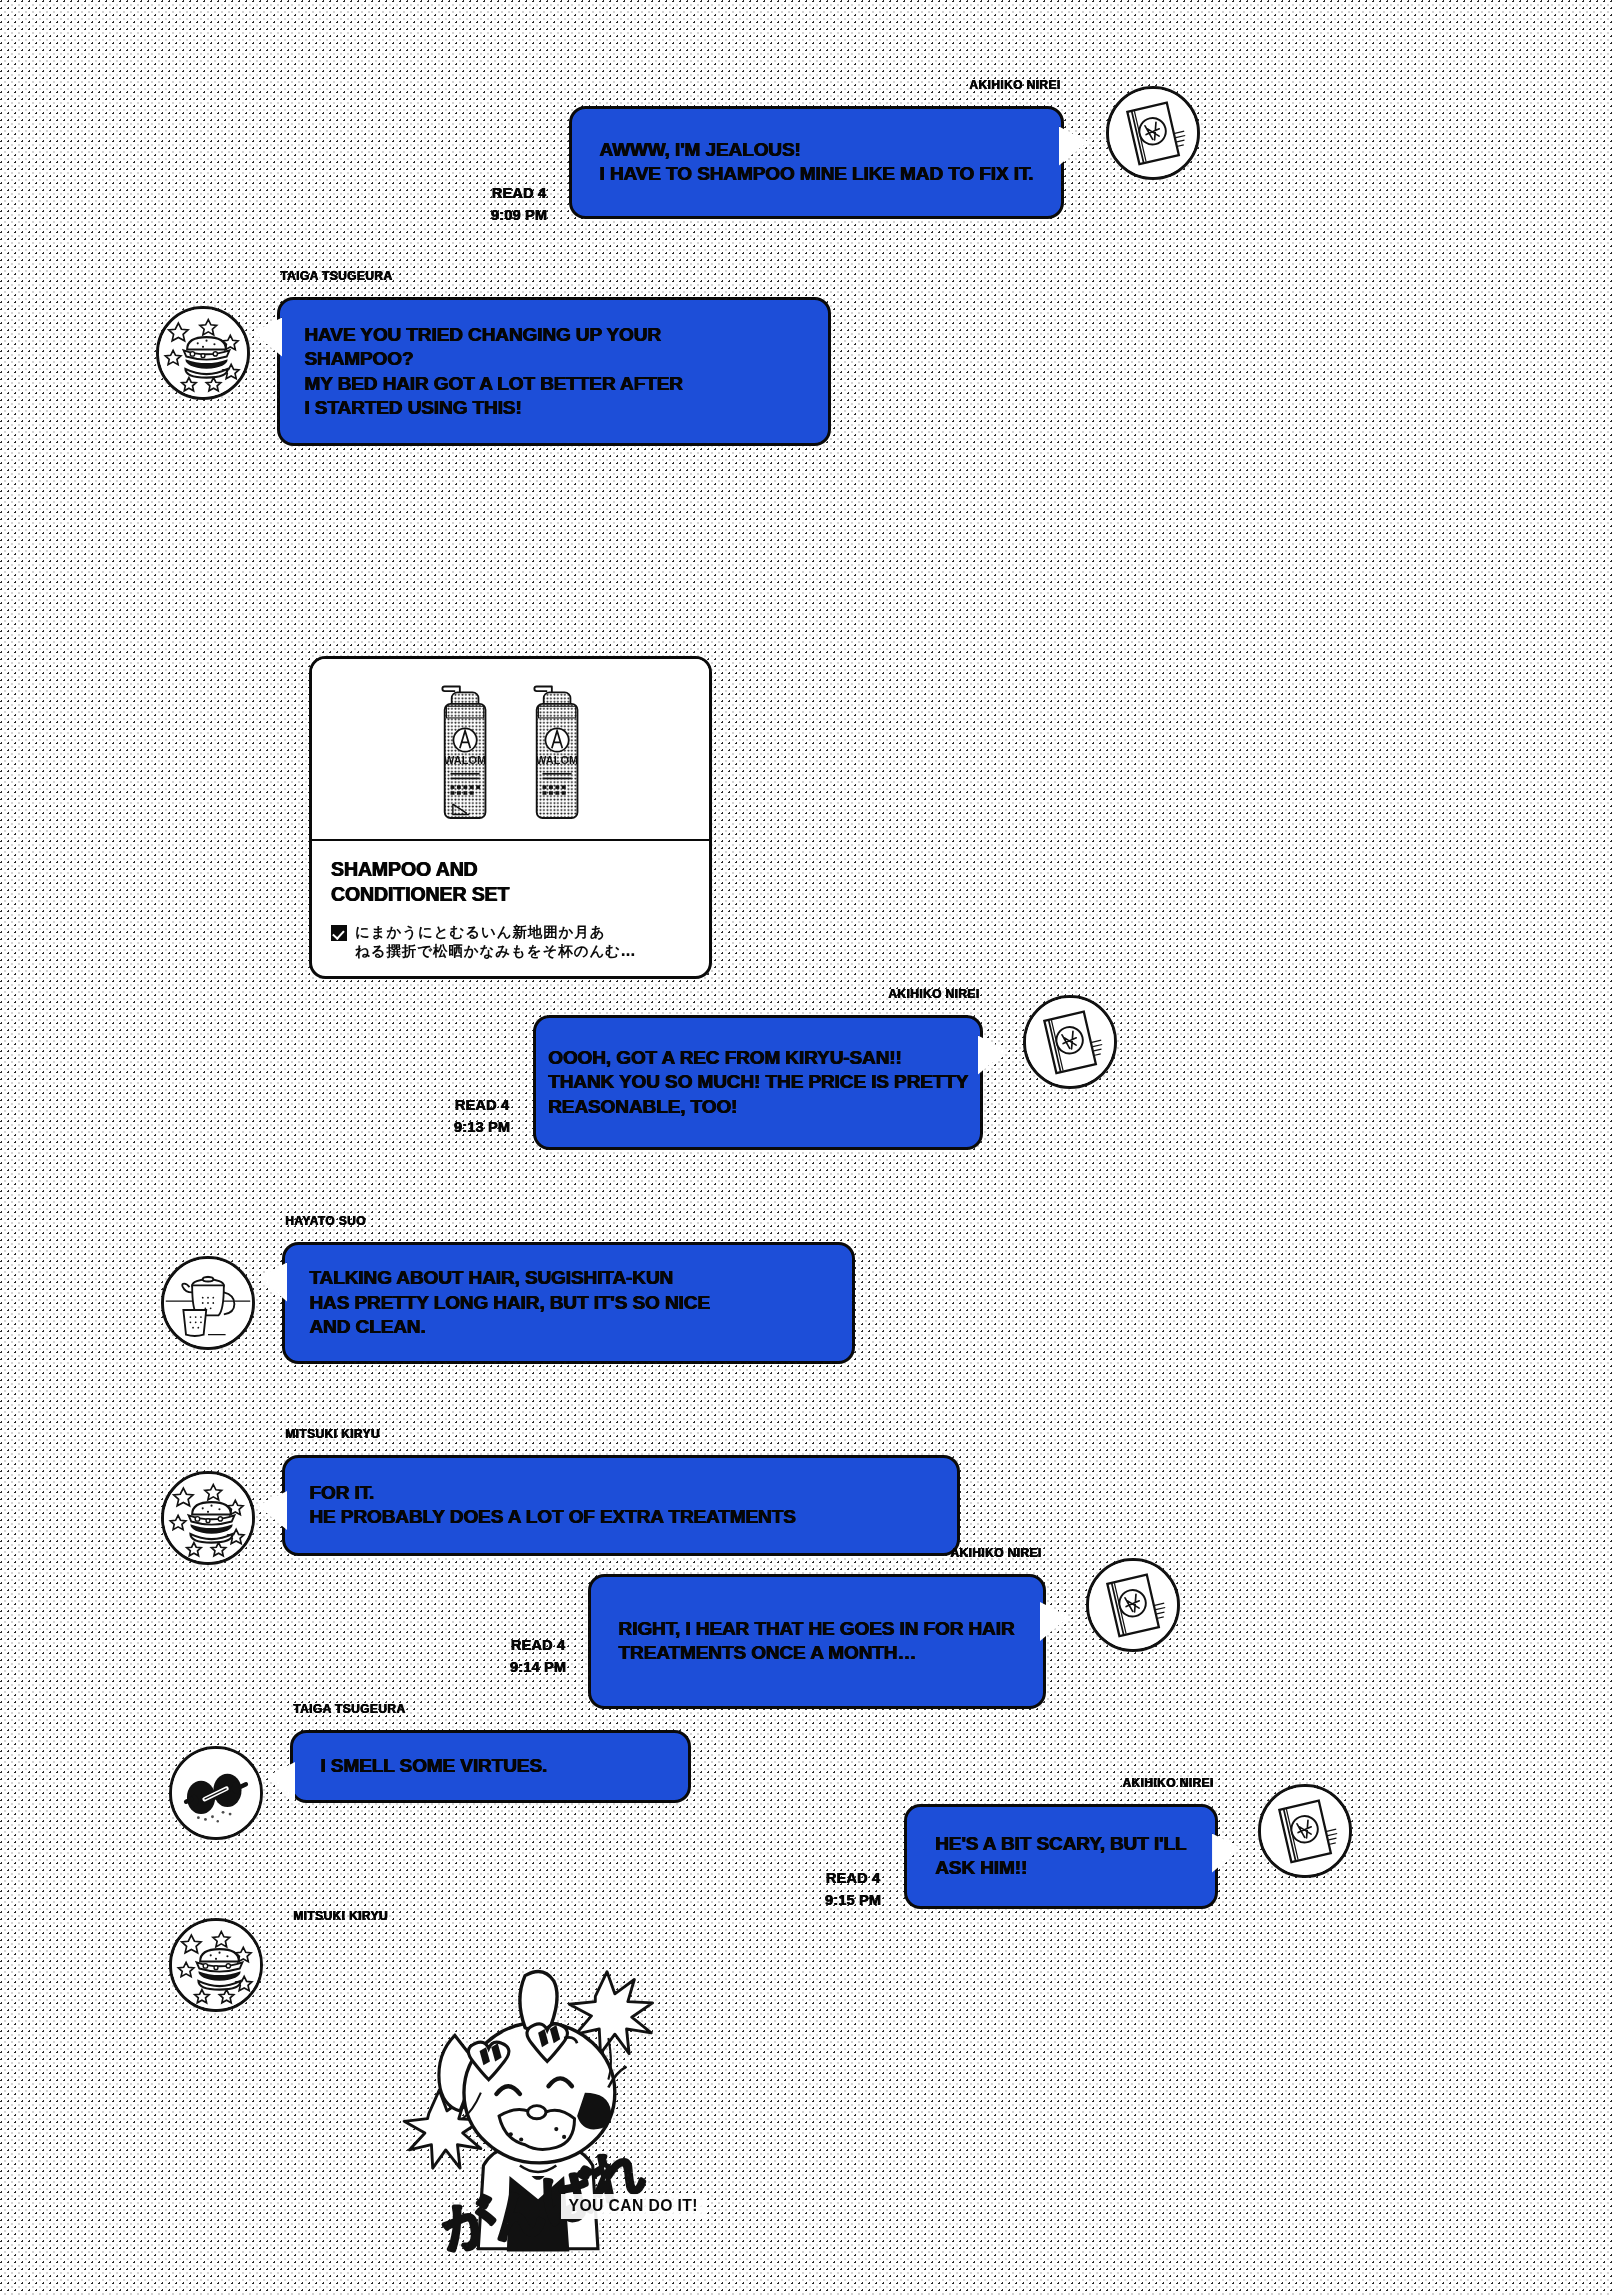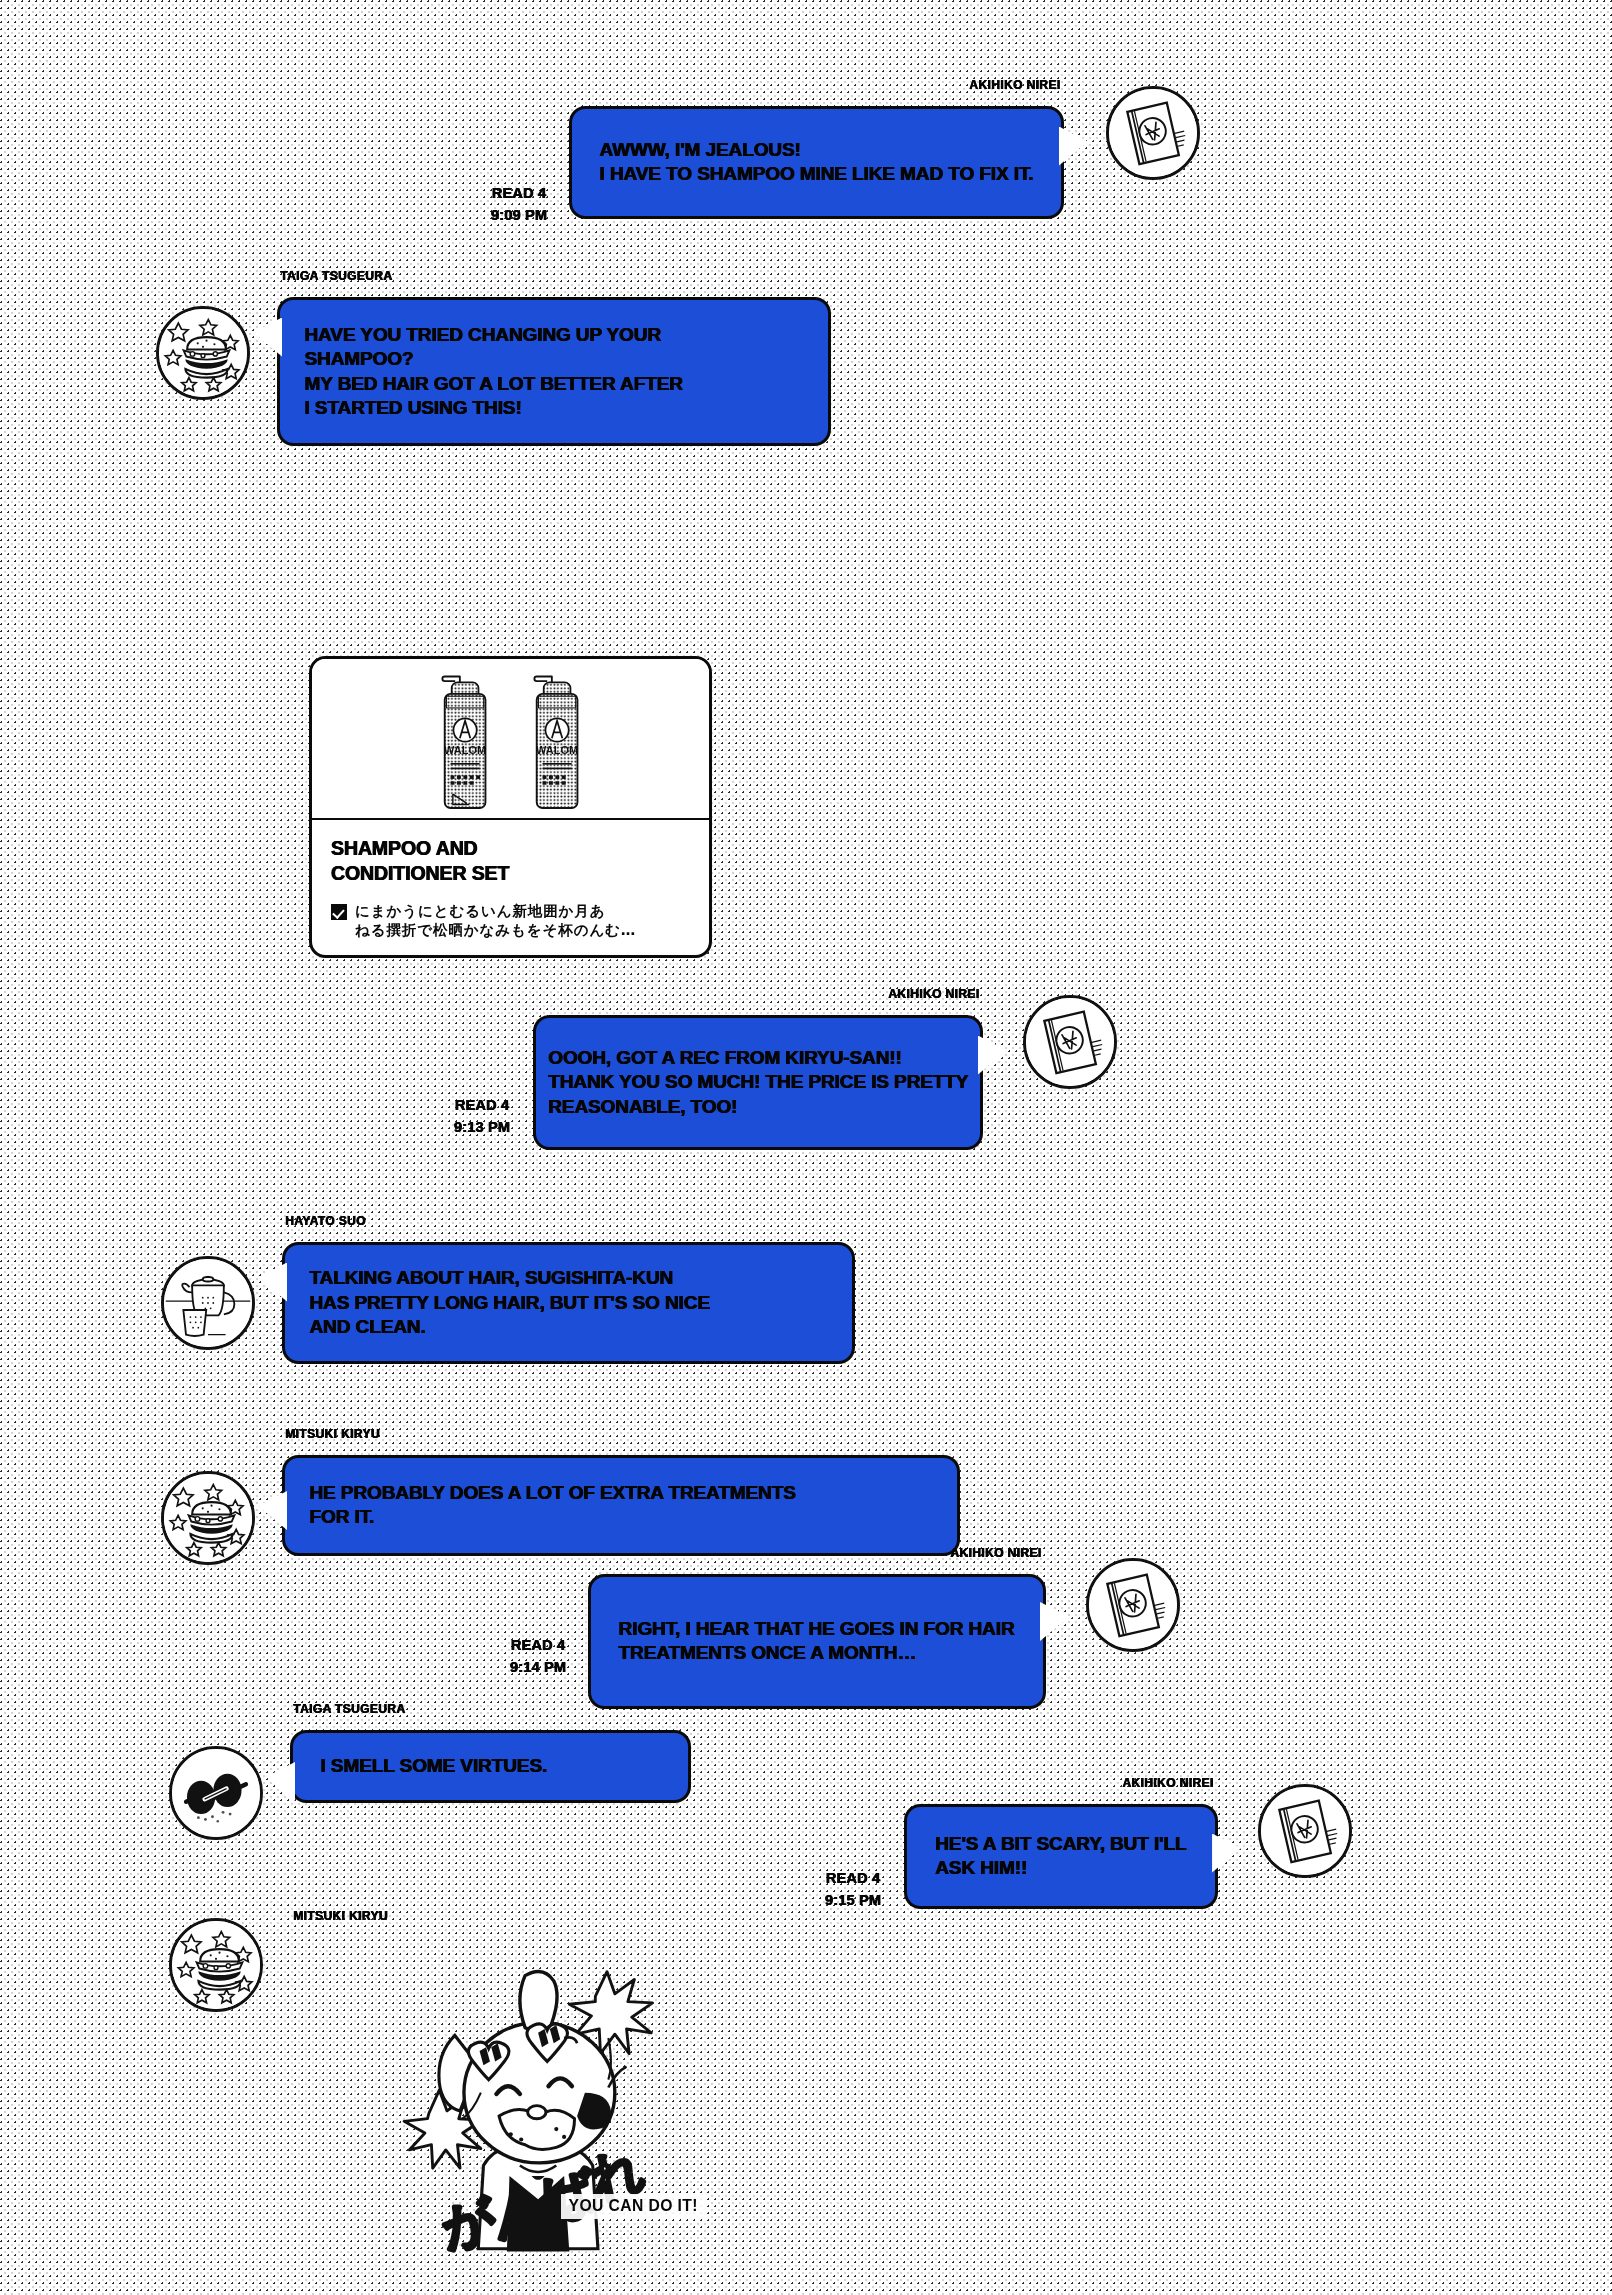--- a/index.html
+++ b/index.html
@@ -141,21 +141,21 @@
   
   .card {
     position: relative;
     background: #ffffff;
     border: 3.1px solid #0a0a0a;
     border-radius: 16.4px;
     width: 403px;
     overflow: hidden;
   }
   .card-img {
-    height: 161px;
+    height: 182px;
     display: flex;
     align-items: center;
     justify-content: center;
     gap: 21.4px;
     border-bottom: 2.5px solid #0a0a0a;
     background: #fff;
     padding-top: 3.8px;
   }
   .card-body { padding: 16.4px 19px 14px 19px; }
   .card-title {
@@ -468,22 +468,22 @@
           <circle cx="60" cy="49" r="2.4" fill="#fff" stroke="#111" stroke-width="1.6"></circle>
           <path d="M26 55 q24 9 48 0 q0 9 -24 11 q-24-2 -24-11z" fill="#111"></path>
           <path d="M26 66 q24 12 48 0 q0 10 -24 10 q-24 0 -24-10z" fill="#fff" stroke="#111" stroke-width="2.4"></path>
         </g>
       </svg>
     </div>
     <div style="position:relative; margin-left:26.5px;">
       <div class="sender" style="position:absolute; left:3.8px; top:-28px;">MITSUKI KIRYU</div>
       <div class="bubble" style="padding:23px 25px; width:678px;">
         <div class="tail-left" style="top:33px;"></div>
+        <div class="line">FOR IT.</div>
         <div class="line">HE PROBABLY DOES A LOT OF EXTRA TREATMENTS</div>
-        <div class="line">FOR IT.</div>
       </div>
     </div>
   </div>
 
   <div class="row" style="left:510px; top:1574px;">
     <div class="meta" style="margin-top:60px; margin-right:21.4px;">
       <div>READ 4</div>
       <div>9:14 PM</div>
     </div>
     <div style="position:relative;">

